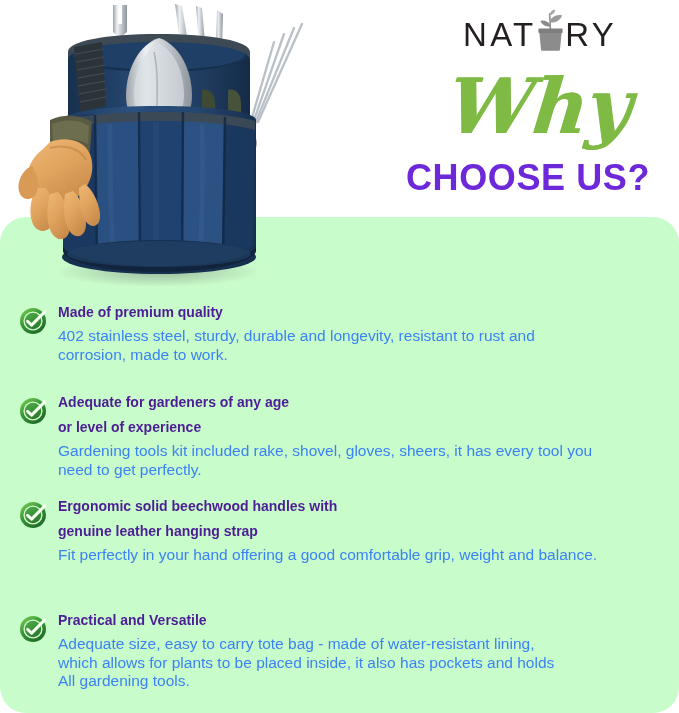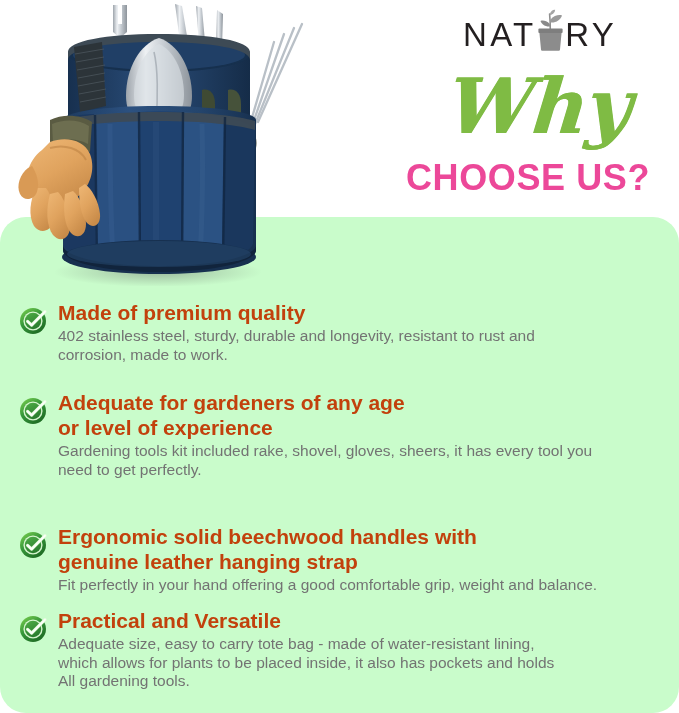--- a/index.html
+++ b/index.html
@@ -103,21 +103,21 @@
     display: flex;
     align-items: center;
     justify-content: center;
   }
   .choose-us span {
     font-family: "Liberation Sans", sans-serif;
     font-weight: 700;
     font-size: 36px;
     line-height: 1;
     letter-spacing: 0.6px;
-    color: #ec4899;
+    color: #6d28d9;
     white-space: nowrap;
   }
 
   
   .product-image {
     position: absolute;
     left: 6px;
     top: 2px;
     width: 300px;
     height: 284px;
@@ -132,49 +132,49 @@
   }
   .feature-row {
     position: absolute;
     left: 12px;
     width: 660px;
     display: flex;
     align-items: flex-start;
   }
   .feature-row.r0 { top: 10px; }
   .feature-row.r1 { top: 100px; }
-  .feature-row.r2 { top: 234px; }
+  .feature-row.r2 { top: 204px; }
   .feature-row.r3 { top: 318px; justify-content: center; }
 
   .check-cell {
     flex: 0 0 auto;
     width: 44px;
     padding-top: 6px;
     display: flex;
     justify-content: center;
   }
   .check-icon { display: block; }
 
   .feature-text { flex: 1 1 auto; padding-left: 2px; }
 
   .feature-title {
     font-family: "Liberation Sans", sans-serif;
     font-weight: 700;
-    font-size: 21px;
+    font-size: 14px;
     line-height: 25px;
-    color: #c2410c;
+    color: #4c1d95;
     margin: 0 0 2px 0;
     white-space: pre-line;
   }
   .feature-desc {
     font-family: "Liberation Sans", sans-serif;
     font-weight: 400;
     font-size: 15.5px;
     line-height: 18.5px;
-    color: #737373;
+    color: #3b82f6;
     margin: 0;
     white-space: pre-line;
   }
 </style>
 </head>
 <body>
 
 <div id="page">
 
   <div class="green-panel"></div>

